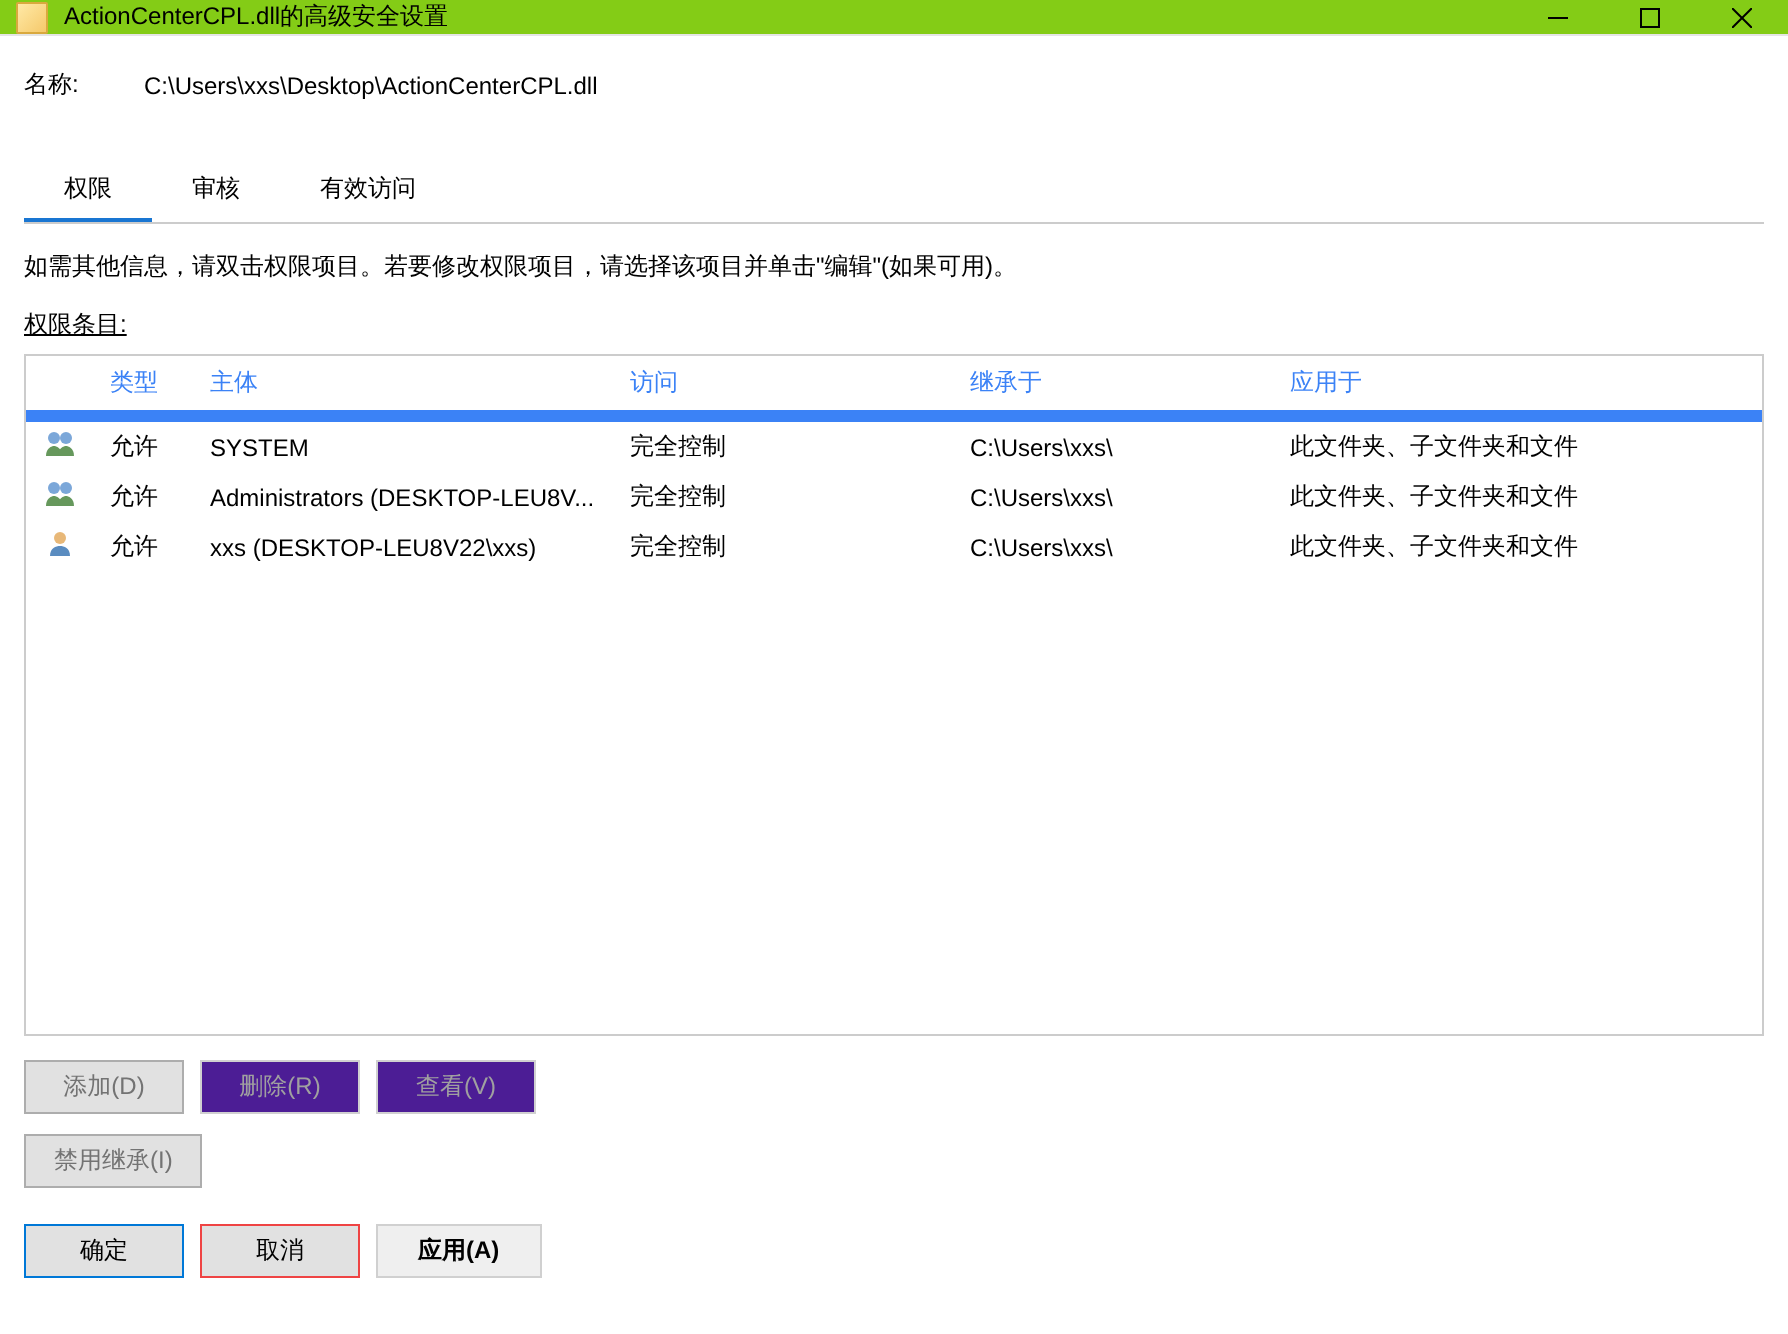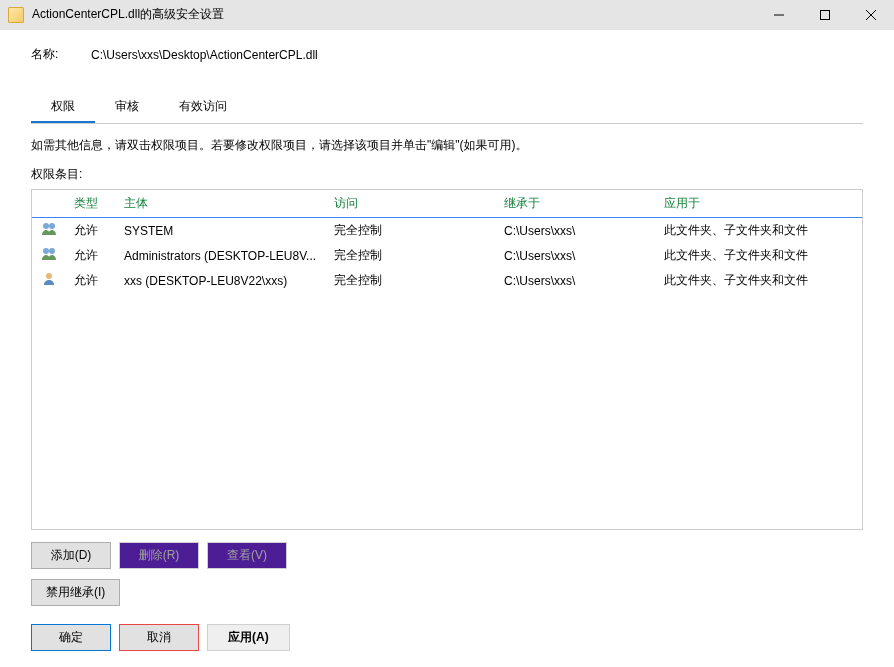--- a/index.html
+++ b/index.html
@@ -1,53 +1,53 @@
 <!DOCTYPE html>
 <html><head>
   <meta charset="utf-8">
   <style>
     * { box-sizing: border-box; margin: 0; padding: 0; font-family: "Microsoft YaHei", "Segoe UI", sans-serif; font-size: 12px; }
     body { background: #fff; width: 894px; height: 667px; overflow: hidden; }
     
-    .titlebar { height: 30px; display: flex; align-items: center; border-bottom: 1px solid #e5e5e5; background: #e5e5e5; }
+    .titlebar { height: 18px; display: flex; align-items: center; border-bottom: 1px solid #e5e5e5; background: #84cc16; }
     .titlebar-icon { width: 16px; height: 16px; margin: 0 8px; background: linear-gradient(135deg, #ffe9a6 0%, #f5c96b 100%); border: 1px solid #d9a93e; border-radius: 1px; }
     .titlebar-text { flex: 1; color: #000; }
     .titlebar-buttons { display: flex; }
     .titlebar-btn { width: 46px; height: 30px; display: flex; align-items: center; justify-content: center; color: #000; }
     .titlebar-btn svg { width: 10px; height: 10px; }
     
-    .content { padding: 16px 31px; height: calc(100% - 30px); display: flex; flex-direction: column; }
+    .content { padding: 16px 12px; height: calc(100% - 30px); display: flex; flex-direction: column; }
     
     .info-row { display: flex; align-items: center; margin-bottom: 10px; }
     .info-label { width: 60px; color: #000; }
     .info-value { color: #000; }
     .change-link { color: #0066cc; margin-left: 8px; display: inline-flex; align-items: center; border: 2px solid #d43f3a; padding: 2px 6px; }
     .shield-icon { width: 14px; height: 14px; margin-right: 4px; }
     
     .tabs { display: flex; border-bottom: 1px solid #ccc; margin-top: 19px; margin-bottom: 12px; }
     .tab { padding: 6px 20px; cursor: default; color: #000; }
     .tab.active { border-bottom: 2px solid #1976d2; color: #000; }
     
     .info-text { color: #000; margin-bottom: 12px; line-height: 1.5; }
-    .entries-label { color: #000; margin-bottom: 6px; }
+    .entries-label { color: #000; margin-bottom: 6px; text-decoration: underline; }
     
     .table-container { border: 1px solid #ccc; flex: 1; overflow: auto; background: #fff; margin-bottom: 12px; }
     .perm-table { width: 100%; border-collapse: collapse; }
-    .perm-table th { text-align: left; padding: 5px 8px; font-weight: normal; border-bottom: 1px solid #3b82f6; color: #15803d; background: #fff; }
+    .perm-table th { text-align: left; padding: 5px 8px; font-weight: normal; border-bottom: 6px solid #3b82f6; color: #3b82f6; background: #fff; }
     .perm-table td { padding: 4px 8px; color: #000; white-space: nowrap; }
     .col-icon { width: 24px; }
     .col-type { width: 50px; }
     .col-principal { width: 210px; }
     .col-access { width: 170px; }
     .col-inherit { width: 160px; }
     .user-icon { width: 18px; height: 14px; display: inline-block; }
     .user-icon svg { width: 100%; height: 100%; }
     
     .button-row { display: flex; gap: 8px; margin-bottom: 10px; }
-    .btn { padding: 4px 14px; min-width: 80px; border: 1px solid #adadad; background: #e1e1e1; color: #000000; cursor: default; text-align: center; }
+    .btn { padding: 4px 14px; min-width: 80px; border: 1px solid #adadad; background: #e1e1e1; color: #737373; cursor: default; text-align: center; }
     .btn.disabled { color: #a0a0a0; background: #4c1d95; border-color: #d0d0d0; }
     
     .checkbox-row { display: flex; align-items: center; margin-bottom: 14px; }
     .checkbox-row input { margin-right: 6px; }
     
     .footer-buttons { display: flex; gap: 8px; padding-top: 8px; }
     .footer-btn { padding: 4px 20px; min-width: 80px; border: 1px solid #ef4444; background: #e1e1e1; color: #000; cursor: default; text-align: center; }
     .footer-btn.primary { border: 1px solid #0078d7; background: #e1e1e1; }
     .footer-btn.disabled { color: #000000; background: #efefef; border-color: #d0d0d0; font-weight: bold; }
   </style>

